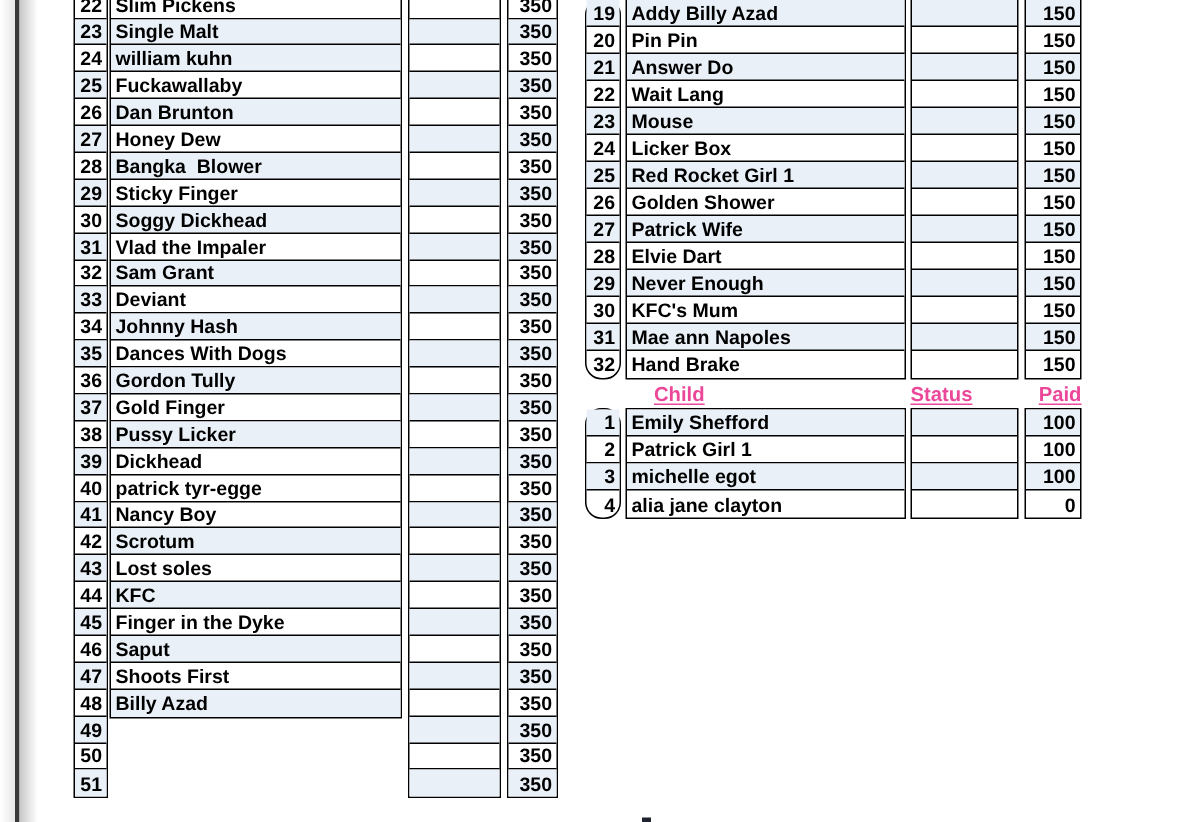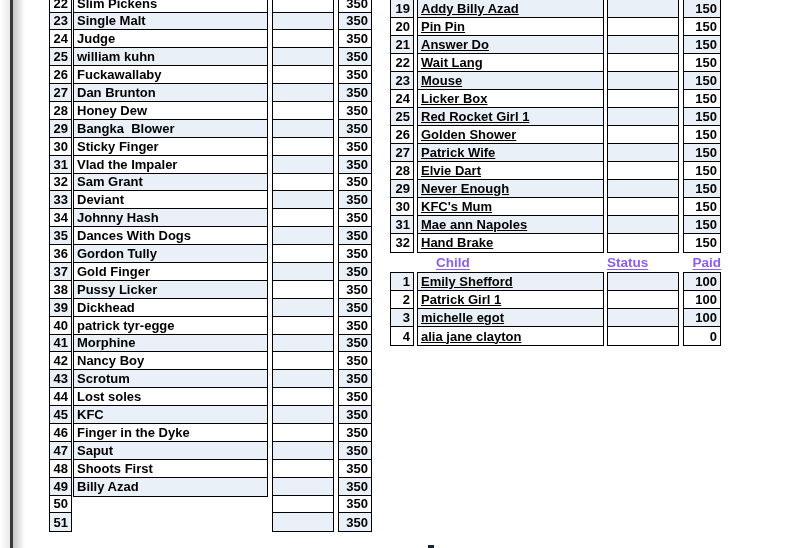--- a/index.html
+++ b/index.html
@@ -48,30 +48,30 @@
   #left-table{left:49px;top:-6.4px;}
   #left-table .cell{height:17.9px;}
   #left-table .c-num{left:0;width:23px;}
   #left-table .c-name{left:24px;width:195px;}
   #left-table .c-status{left:223px;width:62px;}
   #left-table .c-paid{left:289px;width:34px;}
 
   
   #right-table{left:390px;top:-1.4px;}
   #right-table .cell{height:18px;}
-  .rcols .c-num{left:0;width:24px;}
-  .rcols .c-name{left:27px;width:187px;text-decoration:underline;}
+  .rcols .c-num{left:0;width:24px;border-radius:11px;}
+  .rcols .c-name{left:27px;width:187px;}
   .rcols .c-status{left:217px;width:72px;}
   .rcols .c-paid{left:293px;width:38px;}
 
   
   #child-header{position:absolute;left:390px;top:249px;width:340px;height:22px;}
   .hdr{
     position:absolute;bottom:1px;
-    font-weight:bold;font-size:13.5px;color:#8b5cf6;
+    font-weight:bold;font-size:13.5px;color:#ec4899;
     text-decoration:underline;
     text-underline-offset:2px;
   }
   #hdr-child{left:46px;}
   #hdr-status{left:217px;width:72px;}
   #hdr-paid{left:293px;width:38px;text-align:right;}
 
   #child-table{left:390px;top:272px;}
   #child-table .cell{height:18px;}
 
@@ -117,38 +117,37 @@
       <div class="cell num">46</div>
       <div class="cell num band">47</div>
       <div class="cell num">48</div>
       <div class="cell num band">49</div>
       <div class="cell num">50</div>
       <div class="cell num band">51</div>
     </div>
   <div class="col c-name">
       <div class="cell name">Slim Pickens</div>
       <div class="cell name band">Single Malt</div>
-      <div class="cell name">Judge</div>
       <div class="cell name band">william kuhn</div>
       <div class="cell name">Fuckawallaby</div>
       <div class="cell name band">Dan Brunton</div>
       <div class="cell name">Honey Dew</div>
       <div class="cell name band">Bangka  Blower</div>
       <div class="cell name">Sticky Finger</div>
+      <div class="cell name band">Soggy Dickhead</div>
       <div class="cell name">Vlad the Impaler</div>
       <div class="cell name band">Sam Grant</div>
       <div class="cell name">Deviant</div>
       <div class="cell name band">Johnny Hash</div>
       <div class="cell name">Dances With Dogs</div>
       <div class="cell name band">Gordon Tully</div>
       <div class="cell name">Gold Finger</div>
       <div class="cell name band">Pussy Licker</div>
       <div class="cell name">Dickhead</div>
       <div class="cell name">patrick tyr-egge</div>
-      <div class="cell name band">Morphine</div>
       <div class="cell name">Nancy Boy</div>
       <div class="cell name band">Scrotum</div>
       <div class="cell name">Lost soles</div>
       <div class="cell name band">KFC</div>
       <div class="cell name">Finger in the Dyke</div>
       <div class="cell name band">Saput</div>
       <div class="cell name">Shoots First</div>
       <div class="cell name band">Billy Azad</div>
     </div>
   <div class="col c-status">

